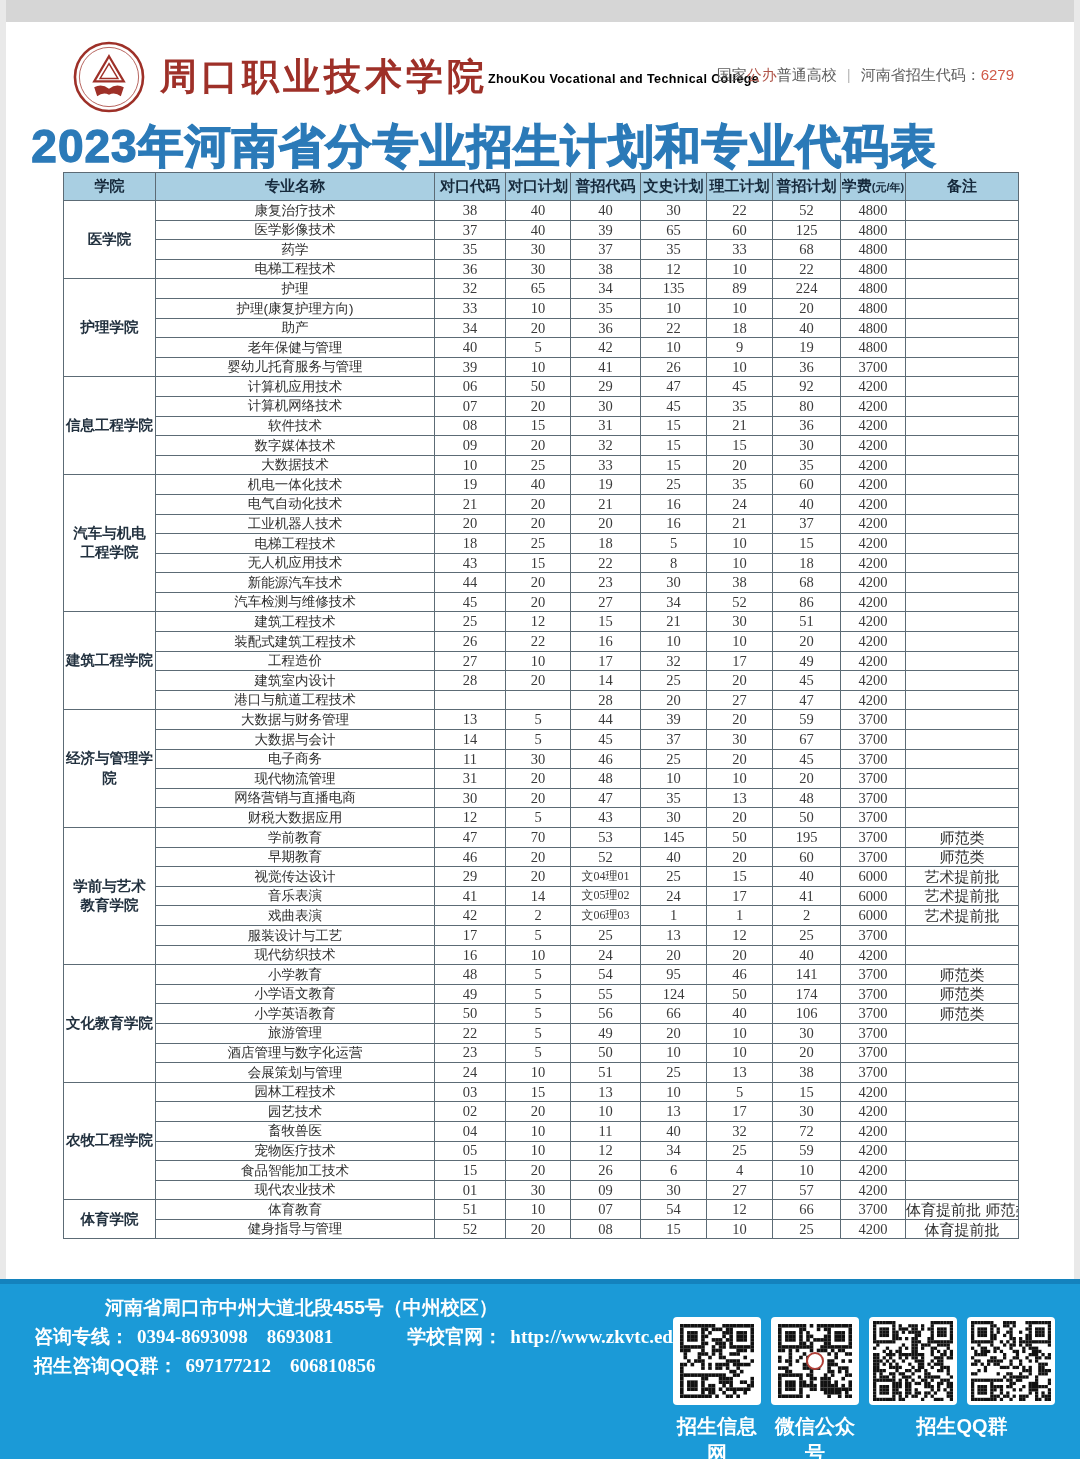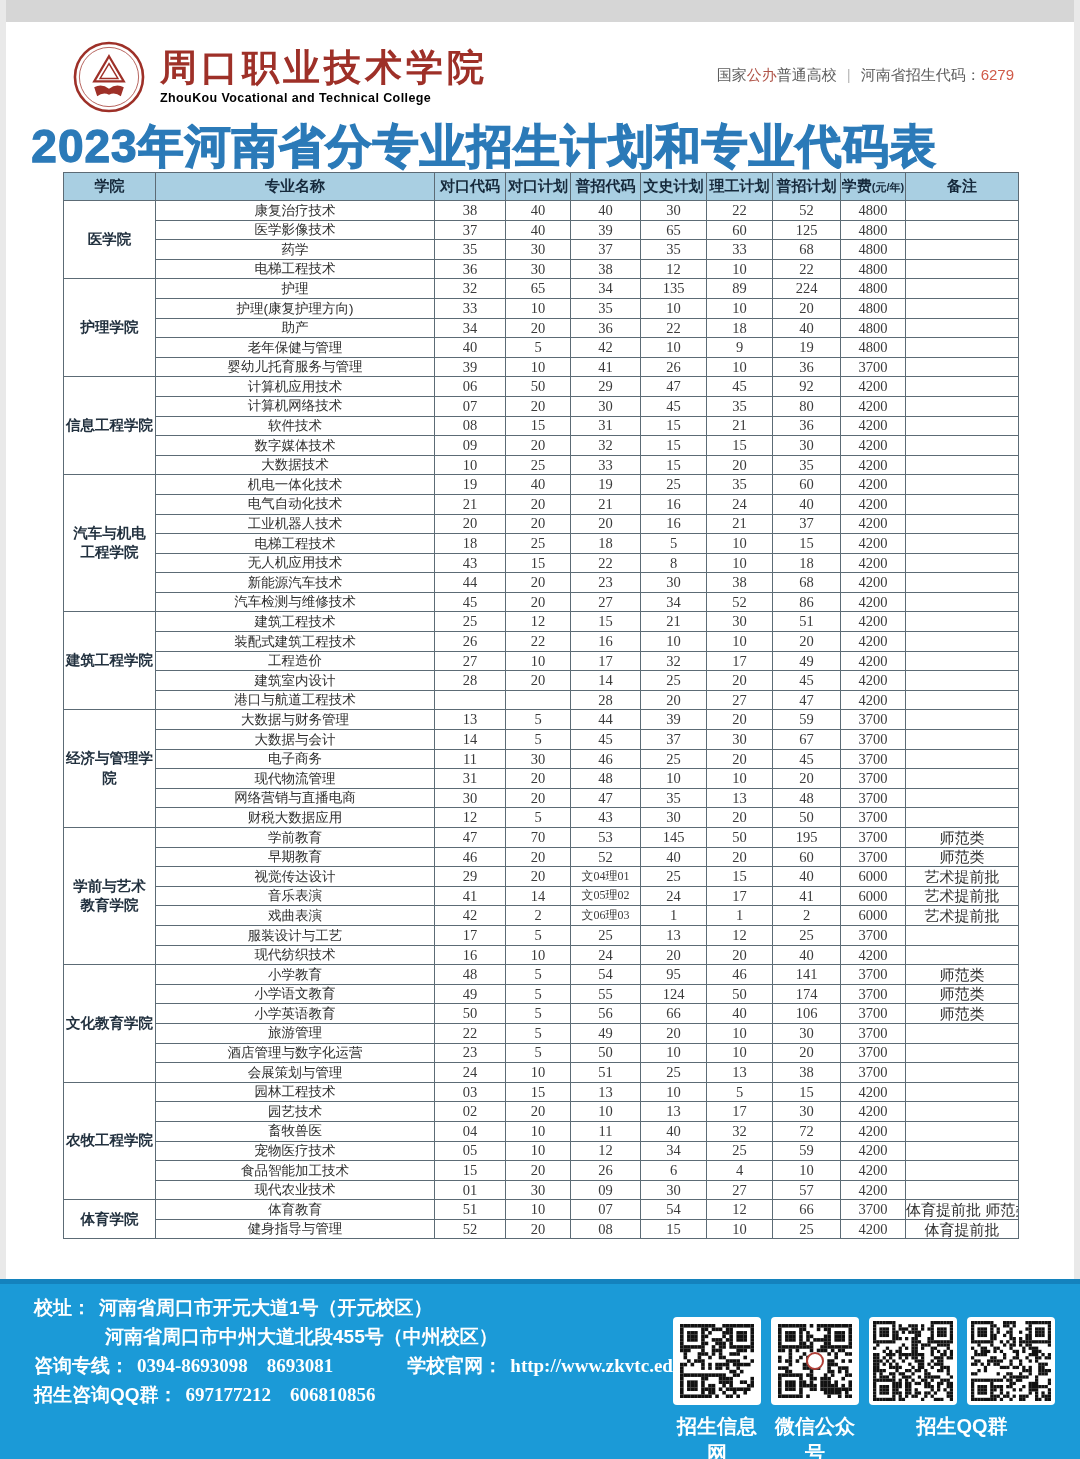--- a/index.html
+++ b/index.html
@@ -7,21 +7,21 @@
     width:1080px;height:1459px;position:relative;background:#ffffff;
     font-family:"Liberation Sans",sans-serif;overflow:hidden;
   }
   .top-strip{position:absolute;top:0;left:0;width:1080px;height:22px;background:#d6d6d6;}
   .edge{position:absolute;top:0;bottom:0;width:6px;background:#e9e9e9;}
   .edge.left{left:0}.edge.right{right:0}
 
   
   .header{position:absolute;top:40px;left:72px;display:flex;align-items:center;gap:14px;}
   .seal{width:74px;height:74px;flex:0 0 auto;}
-  .name-block{display:flex;flex-direction:column;}
+  .name-block{display:flex;flex-direction:row;align-items:center;}
   .cn-name{font-family:"Liberation Serif",serif;font-weight:700;font-size:37px;
     color:#9e3028;letter-spacing:4px;line-height:1.05;}
   .en-name{font-size:12.5px;font-weight:700;color:#000000;letter-spacing:0.4px;margin-top:3px;}
   .badge{position:absolute;top:66px;right:66px;font-size:15px;color:#5d5d5d;
     display:flex;align-items:flex-start;gap:10px;}
   .badge .hl{color:#b05448;}
   .badge .divider{color:#b9b9b9;}
   .badge .code{color:#d05a48;}
 
   
@@ -717,24 +717,20 @@
           <td class="num">25</td>
           <td class="num">4200</td>
           <td class="remark">体育提前批</td>
         </tr>
       </tbody>
   </table>
 </div>
 
 <div class="footer">
   <div class="f-lines">
-    <div class="f-row">
-      <span>校址：</span>
-        <span>河南省周口市开元大道1号（开元校区）</span>
-    </div>
     <div class="f-ind">河南省周口市中州大道北段455号（中州校区）</div>
     <div class="f-row">
       <span>咨询专线：</span>
         <span class="latin">0394-8693098　8693081</span>
       <span class="f-gap"></span>
       <span>学校官网：</span>
         <span class="latin">http://www.zkvtc.edu.cn</span>
     </div>
     <div class="f-row">
       <span>招生咨询QQ群：</span>

